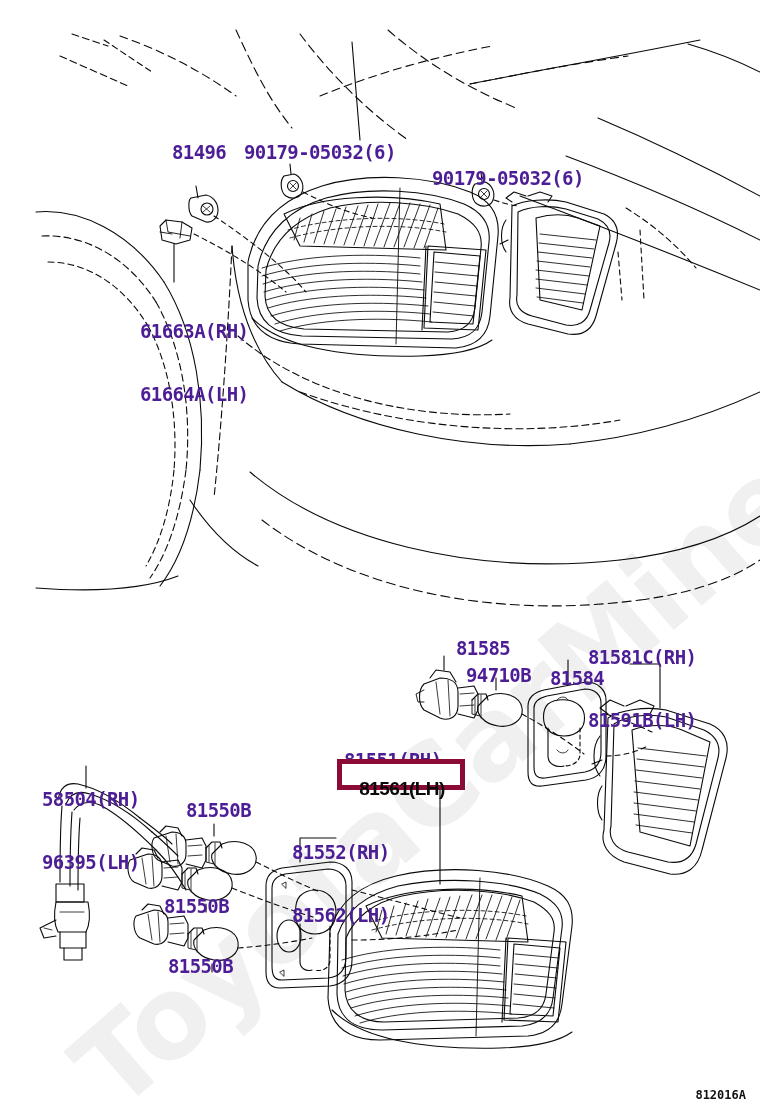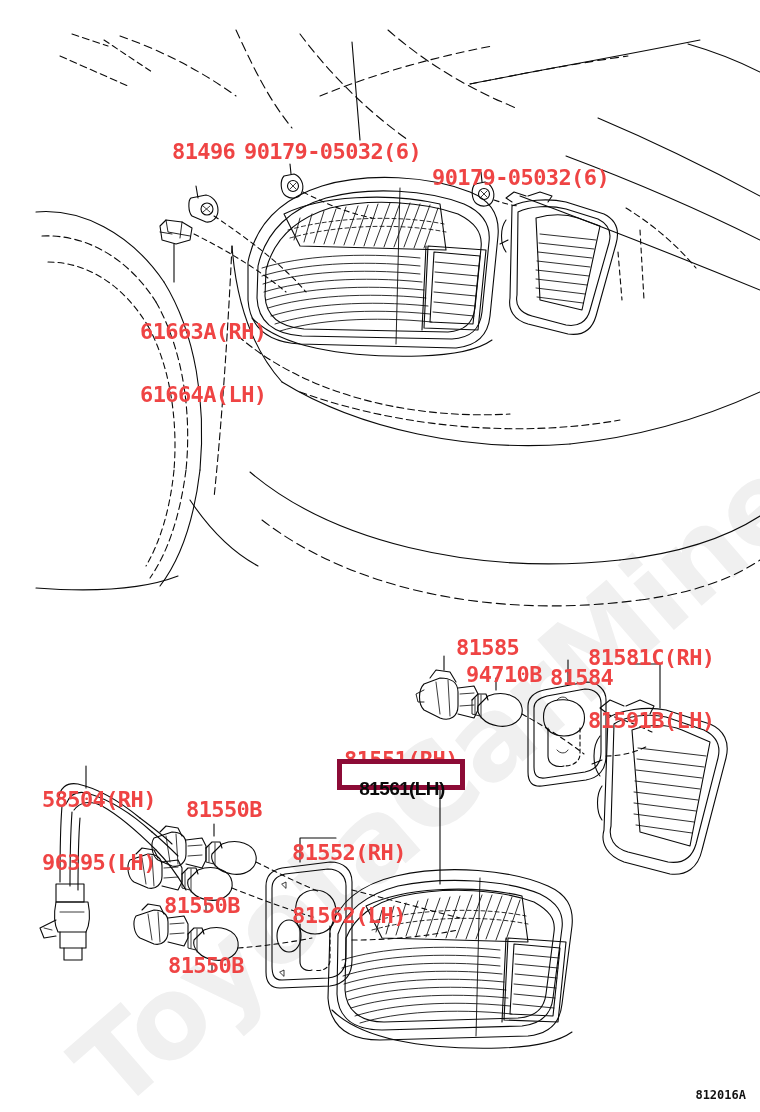--- a/index.html
+++ b/index.html
@@ -36,23 +36,23 @@
   #artwork{z-index:2;}
   #artwork path,#artwork polyline,#artwork line,#artwork polygon,#artwork ellipse,#artwork circle,#artwork rect{
     vector-effect:non-scaling-stroke;
   }
 
   
   .label{
     position:absolute;z-index:4;
     font-family:"DejaVu Sans Mono","Liberation Mono",monospace;
     font-weight:700;
-    font-size:22px;
+    font-size:19px;
     line-height:20px;
-    color:#ef4444;
+    color:#4c1d95;
     white-space:pre;
     letter-spacing:-0.6px;
   }
   .label.two-line{line-height:21px;text-align:right;}
   .label span{display:block;}
 
   
   #highlight-box{
     position:absolute;z-index:5;
     left:337px;top:759px;width:128px;height:31px;

